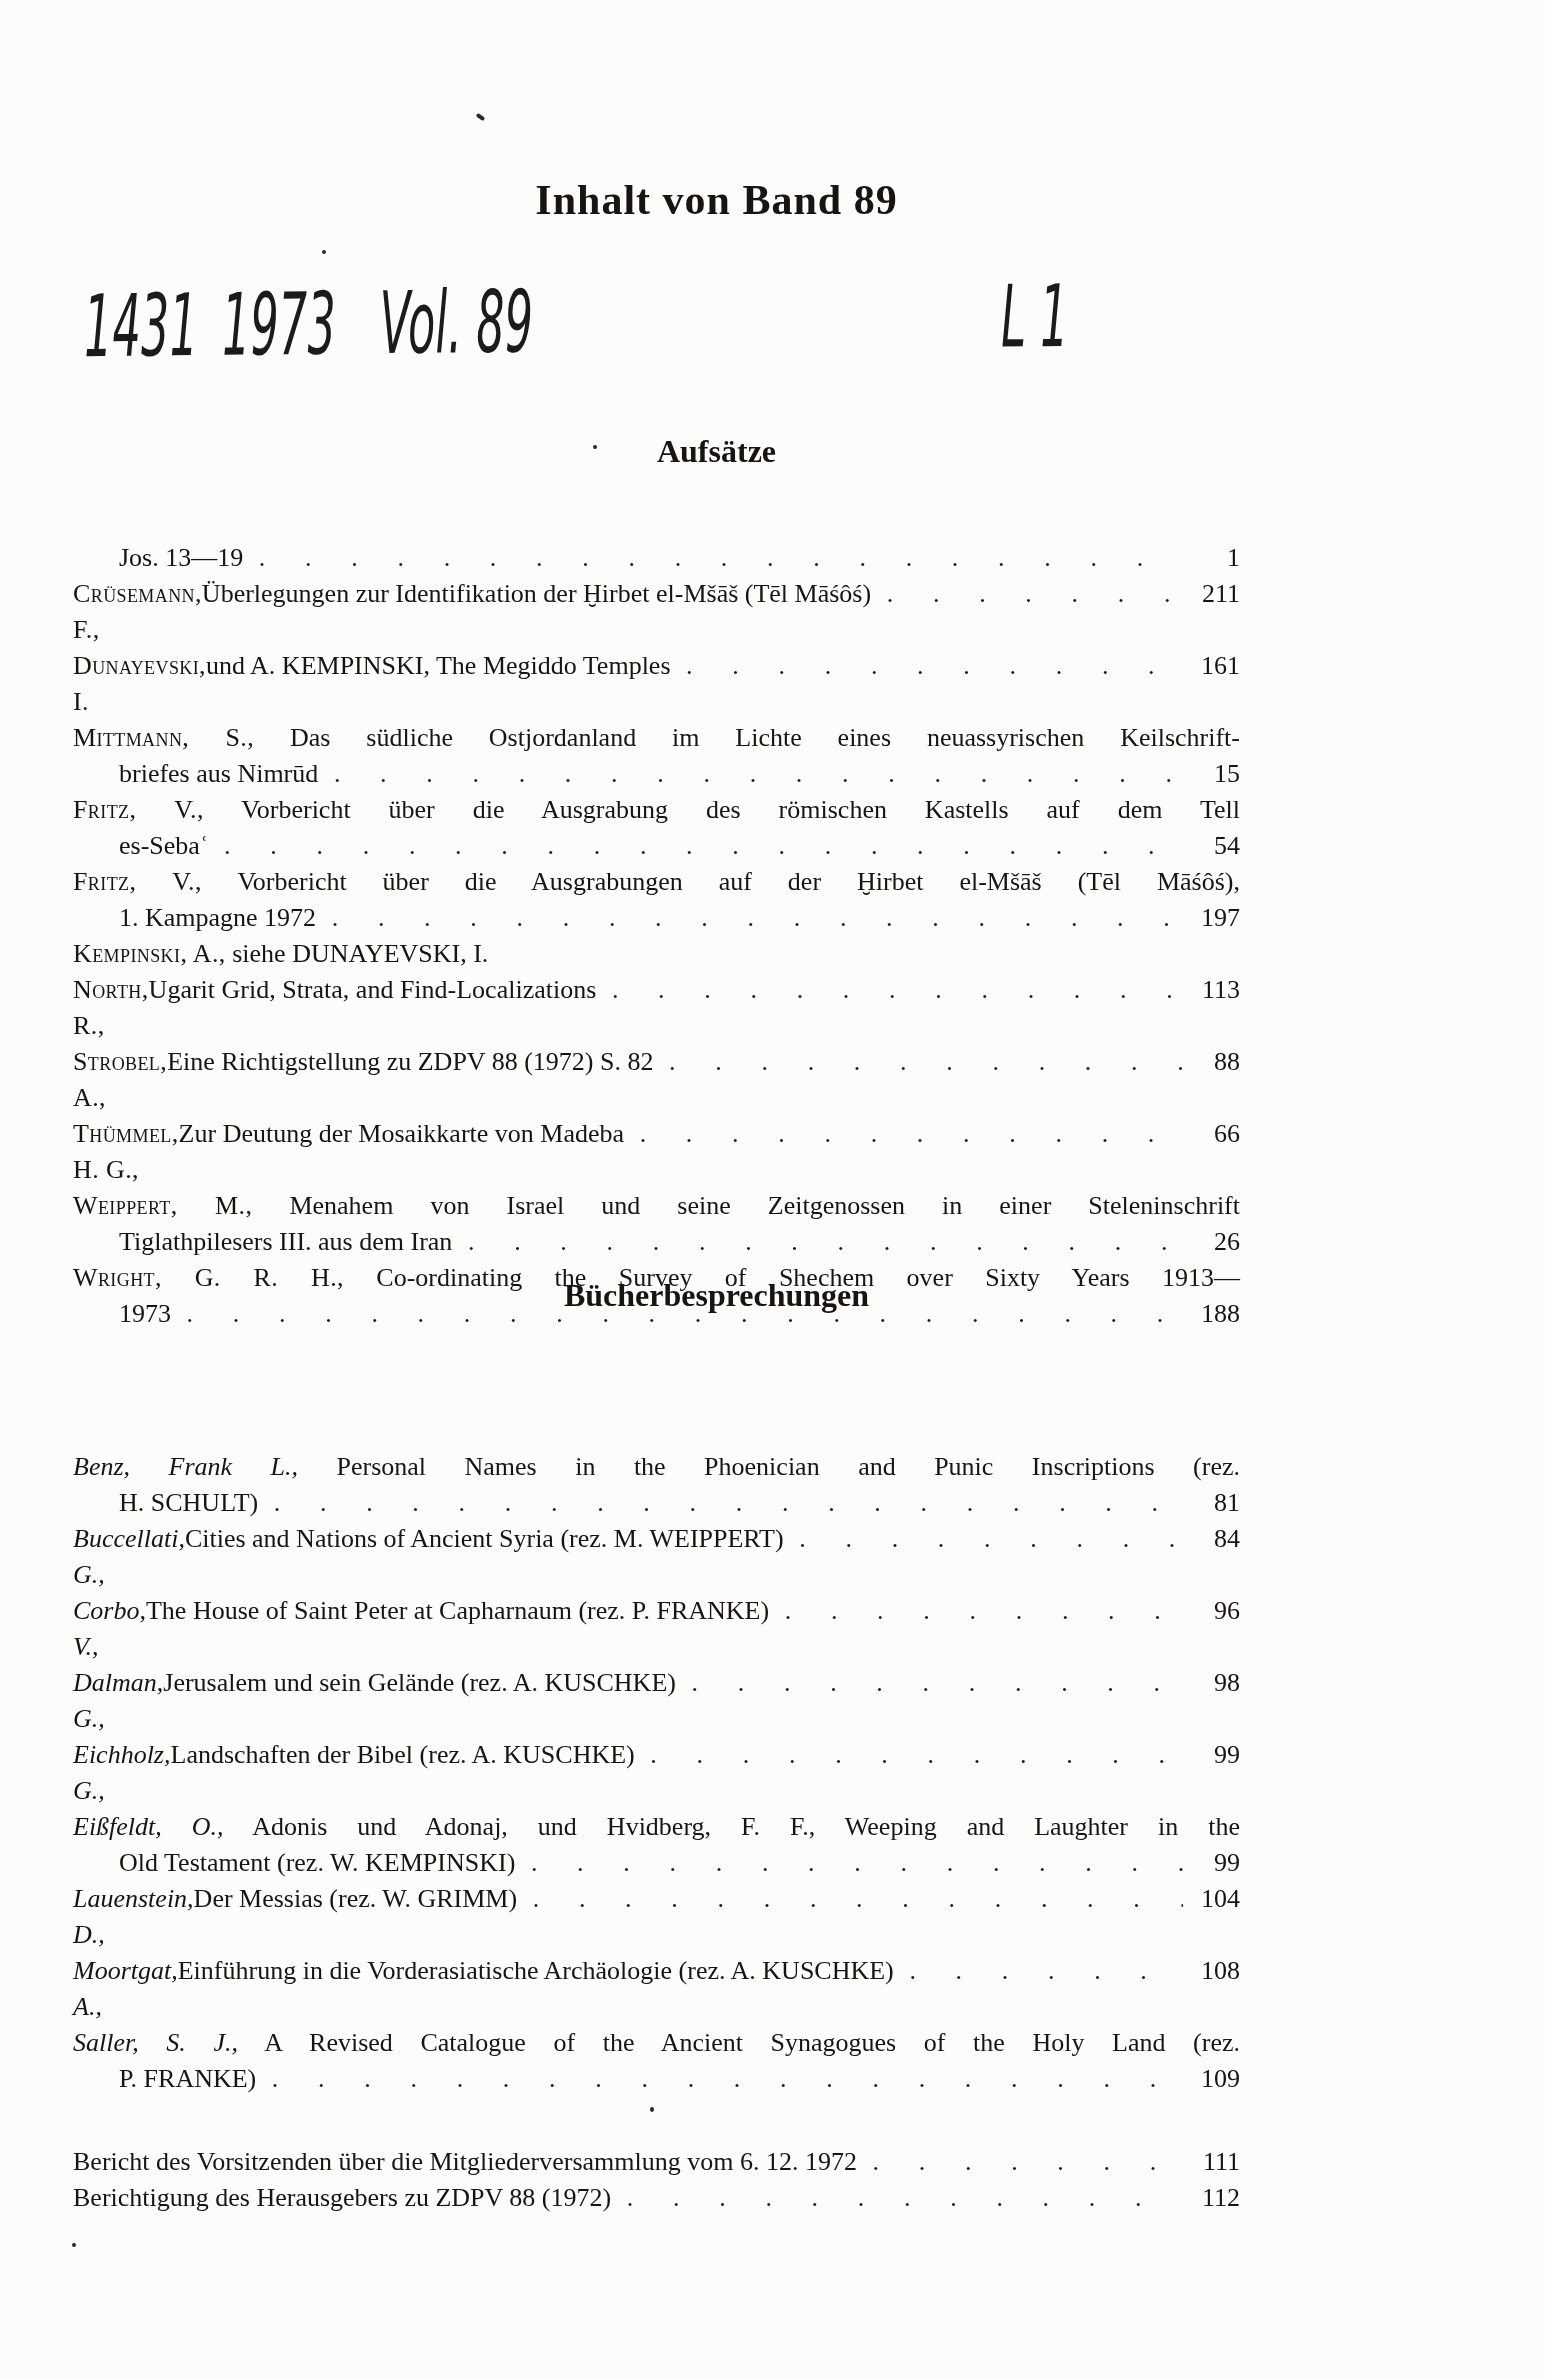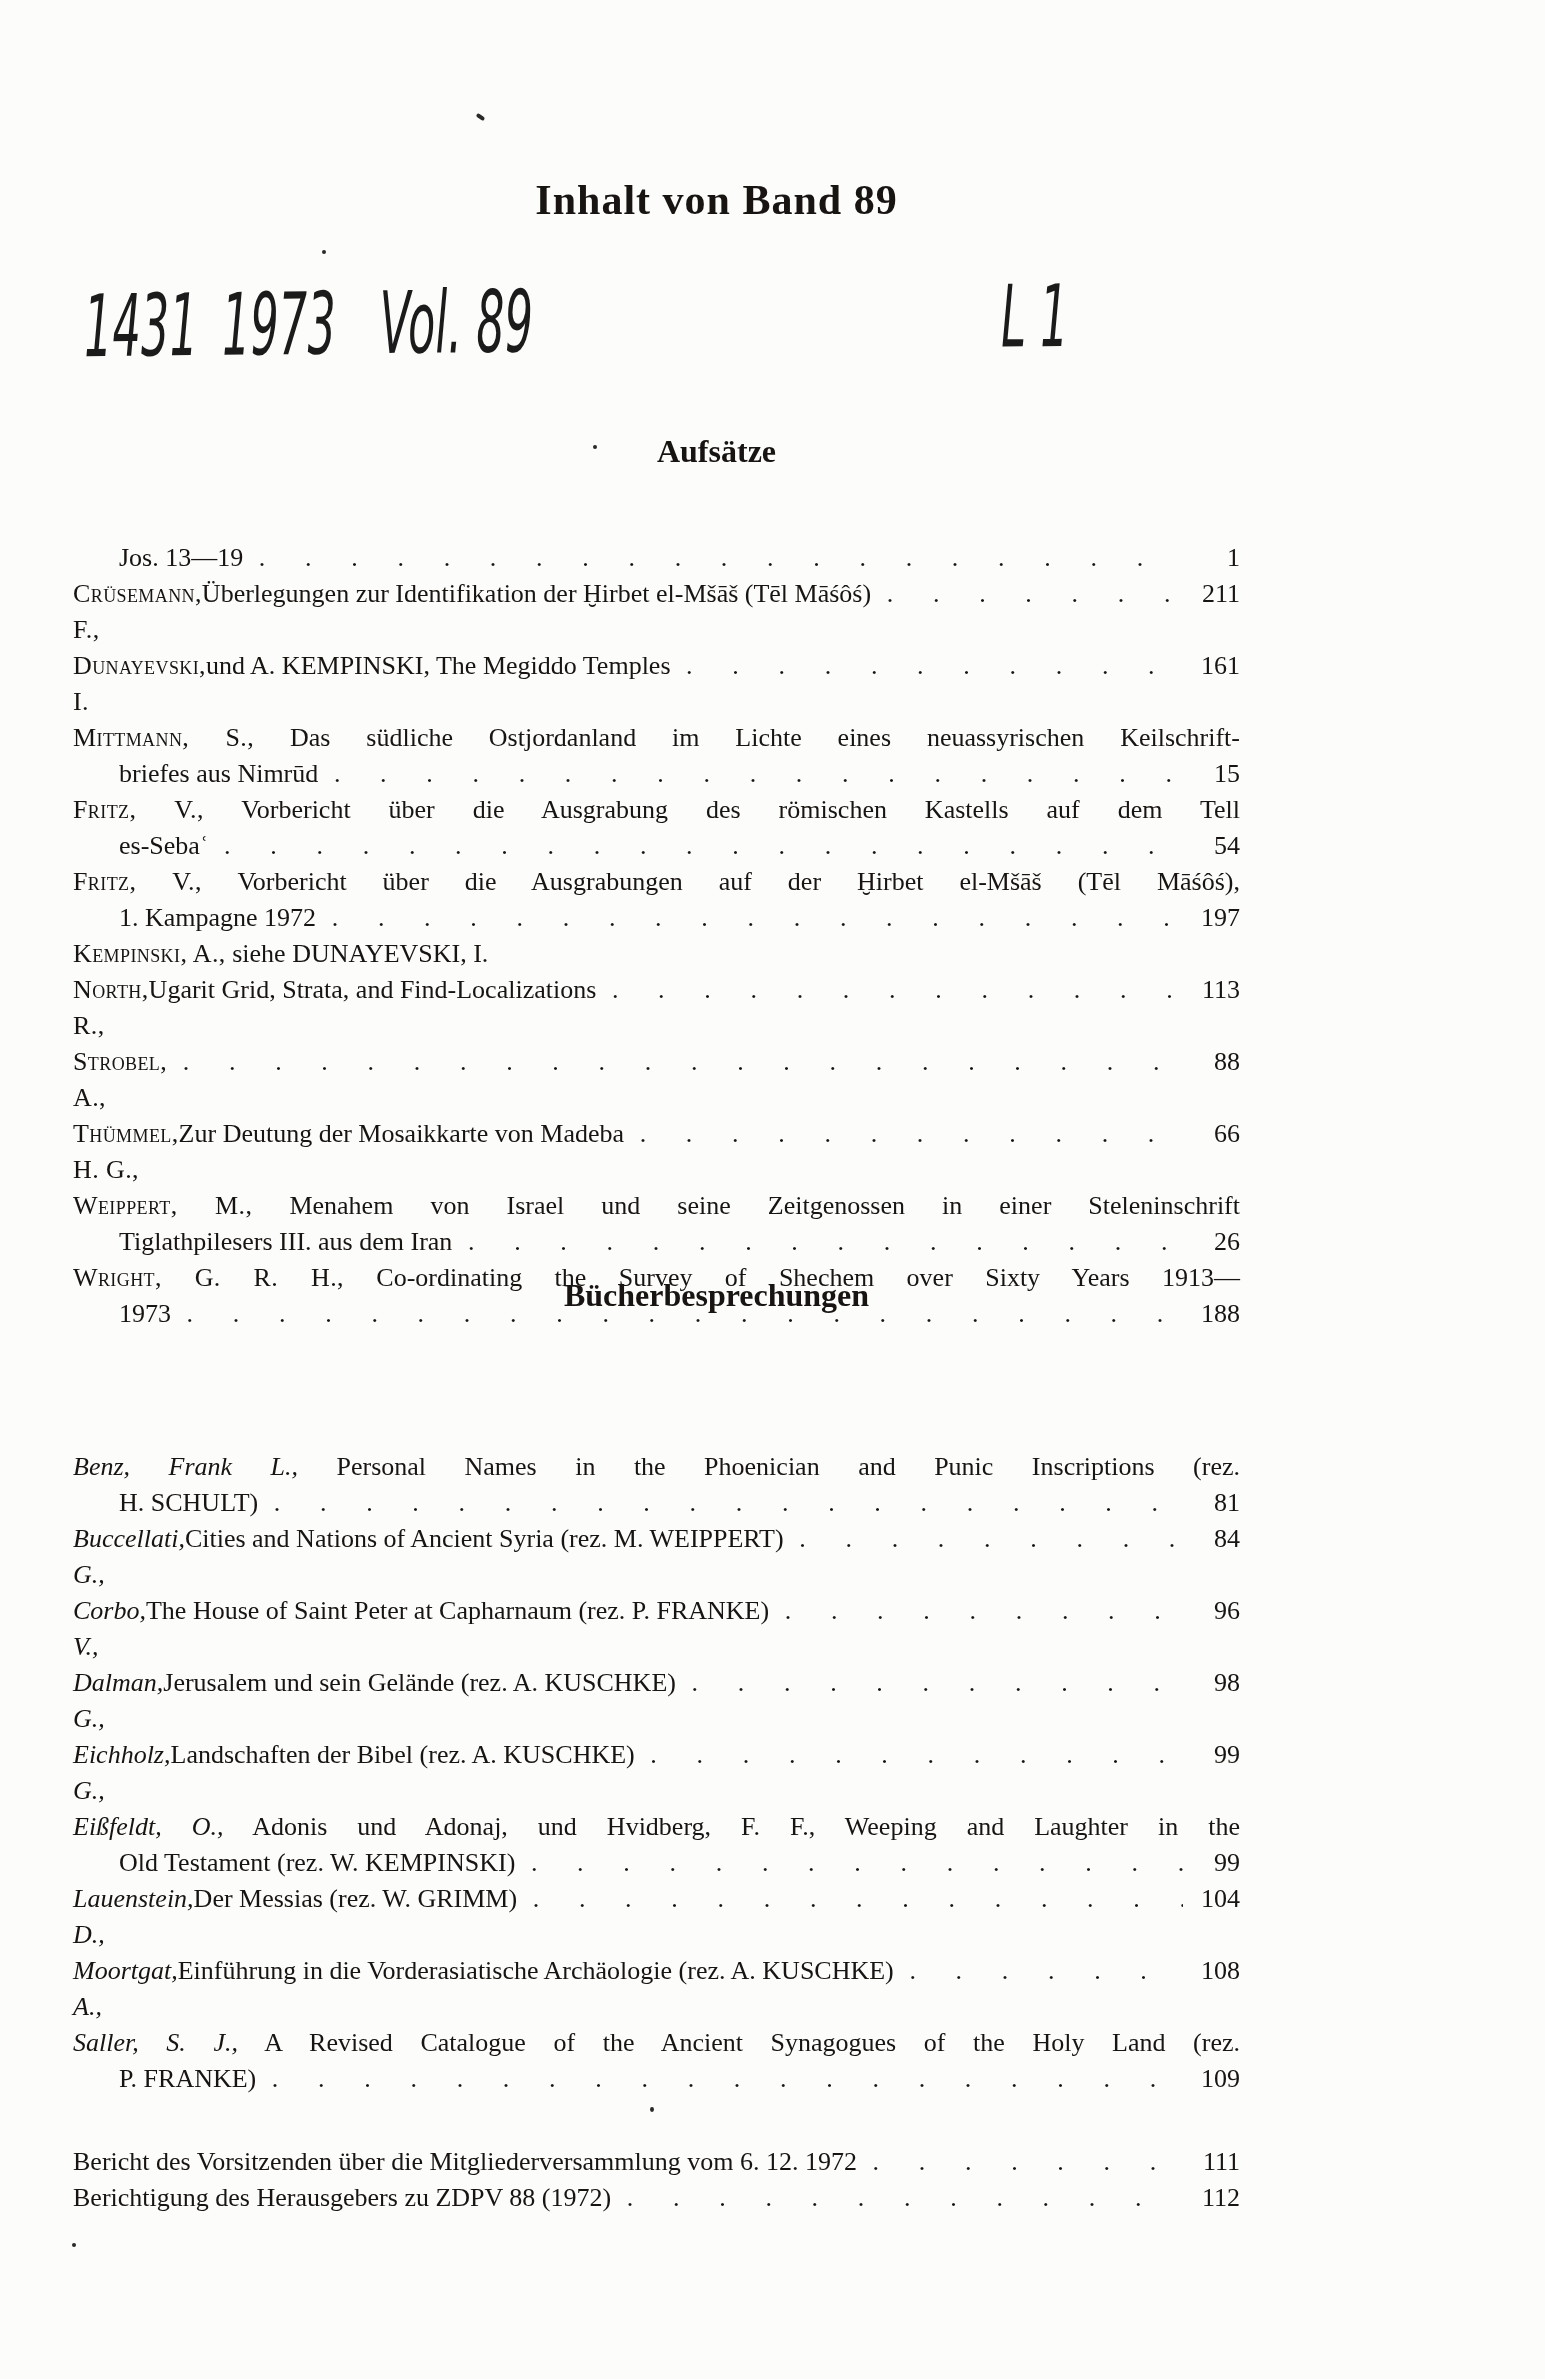--- a/index.html
+++ b/index.html
@@ -124,20 +124,21 @@
         <div class="toc-line flexline">
           <span class="nm-sc">North, R.,</span> 
           <span class="txt">Ugarit Grid, Strata, and Find-Localizations</span>
           <span class="dots">. . . . . . . . . . . . . . . . . . . . . . . . . . . . . . . . . . . . . . . . . . . . . </span>
           <span class="pg">113</span>
         </div>
       </div>
       <div class="toc-entry">
         <div class="toc-line flexline">
           <span class="nm-sc">Strobel, A.,</span> 
+          <span class="txt">Eine Richtigstellung zu ZDPV 88 (1972) S. 82</span>
           <span class="dots">. . . . . . . . . . . . . . . . . . . . . . . . . . . . . . . . . . . . . . . . . . . . . </span>
           <span class="pg">88</span>
         </div>
       </div>
       <div class="toc-entry">
         <div class="toc-line flexline">
           <span class="nm-sc">Thümmel, H. G.,</span> 
           <span class="txt">Zur Deutung der Mosaikkarte von Madeba</span>
           <span class="dots">. . . . . . . . . . . . . . . . . . . . . . . . . . . . . . . . . . . . . . . . . . . . . </span>
           <span class="pg">66</span>

